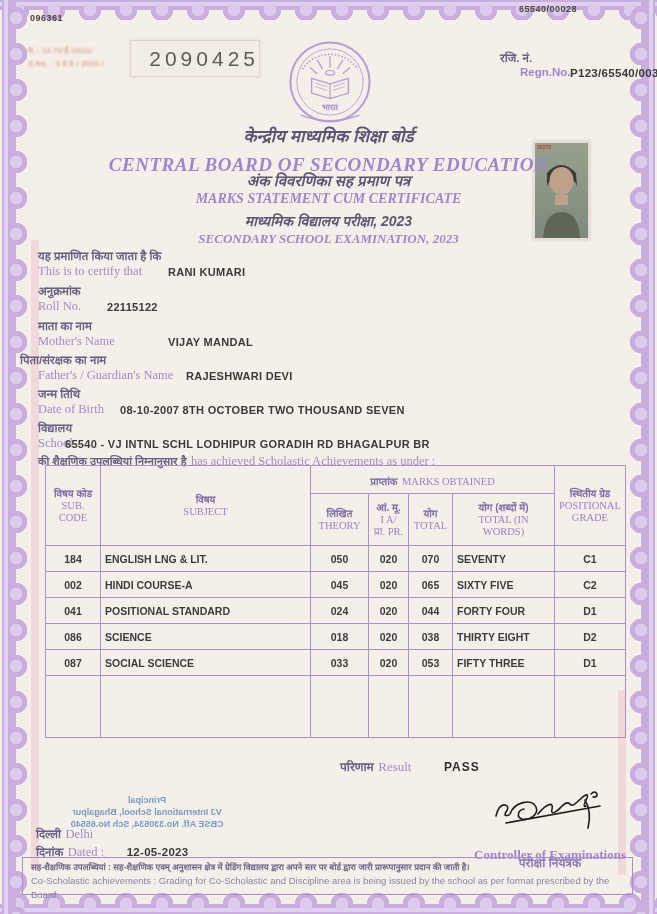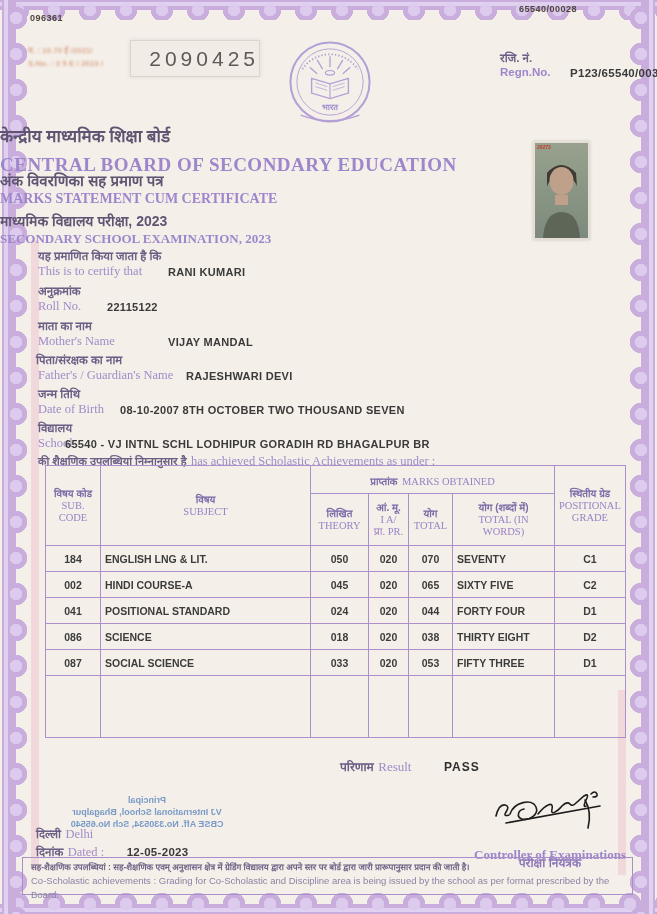--- a/index.html
+++ b/index.html
@@ -42,21 +42,21 @@
 
   
   .abs{position:absolute;}
   .code-sm{font-size:9px;font-weight:bold;color:#4c463e;letter-spacing:.5px;}
   .lbl-hi{font-size:11.5px;font-weight:bold;color:#6b5f86;}
   .lbl-en{font-family:"Liberation Serif",serif;font-size:12.5px;color:#a18bca;}
   .val{font-size:11px;font-weight:bold;color:#3a3a3a;letter-spacing:.3px;}
   .serif-purple{font-family:"Liberation Serif",serif;color:#9d86cc;}
 
   
-  .hdr{left:0;right:0;}
+  .hdr{left:0;right:0;text-align:center;font-style:italic;}
   .hdr-hi1{top:124px;font-size:17px;font-weight:bold;color:#5f5573;}
   .hdr-en1{top:146px;font-size:19px;font-weight:bold;letter-spacing:.5px;margin-top:8px;}
   .hdr-hi2{top:170px;font-size:15px;font-weight:bold;color:#5f5573;}
   .hdr-en2{top:191px;font-size:14px;font-weight:bold;}
   .hdr-hi3{top:211px;font-size:14px;font-weight:bold;color:#5f5573;}
   .hdr-en3{top:231px;font-size:13px;font-weight:bold;}
 
   
   .serial-box{left:130px;top:40px;width:128px;height:35px;background:#f1ece6;
     border:1px solid #ddd5cc;box-shadow:0 0 4px rgba(120,100,140,.15);
@@ -136,21 +136,21 @@
       <ellipse cx="50" cy="40" rx="5" ry="2.5" fill="none" stroke="#b49fd6" stroke-width="1.3"></ellipse>
       <path d="M30,46 L50,52 L70,46 L70,62 L50,68 L30,62 Z" fill="none" stroke="#b49fd6" stroke-width="1.5"></path>
       <line x1="50" y1="52" x2="50" y2="68" stroke="#b49fd6" stroke-width="1.2"></line>
       <path d="M34,51 L47,55 M34,55 L47,59 M53,55 L66,51 M53,59 L66,55" stroke="#b49fd6" stroke-width=".8" fill="none"></path>
       <text x="50" y="80" text-anchor="middle" font-size="9" font-weight="bold" fill="#a58fd0">भारत</text>
       <path d="M18,86 q32,12 64,0" fill="none" stroke="#b49fd6" stroke-width="1.6"></path>
     </svg>
   </div>
 
   <div class="abs lbl-hi" style="left:500px;top:50px;">रजि. नं.</div>
-  <div class="abs" style="left:500px;top:66px;font-size:11.5px;font-weight:bold;color:#9d86cc;">Regn.No.</div>
+  <div class="abs" style="left:520px;top:66px;font-size:11.5px;font-weight:bold;color:#9d86cc;">Regn.No.</div>
   <div class="abs val" style="left:570px;top:67px;font-size:11.5px;">P123/65540/0030</div>
 
   <div class="abs photo">
     <span class="photo-num">26273</span>
     <svg width="53" height="95" viewBox="0 0 53 95">
       <defs>
         <linearGradient id="pbg" x1="0" y1="0" x2="0" y2="1">
           <stop offset="0" stop-color="#97a18d"></stop>
             <stop offset="1" stop-color="#7d8a7c"></stop>
         </linearGradient>
@@ -175,21 +175,21 @@
   <div class="abs val" style="left:168px;top:266px;">RANI KUMARI</div>
 
   <div class="abs lbl-hi" style="left:38px;top:283px;">अनुक्रमांक</div>
   <div class="abs lbl-en" style="left:38px;top:299px;text-align:center;">Roll No.</div>
   <div class="abs val" style="left:107px;top:301px;">22115122</div>
 
   <div class="abs lbl-hi" style="left:38px;top:318px;">माता का नाम</div>
   <div class="abs lbl-en" style="left:38px;top:334px;">Mother's Name</div>
   <div class="abs val" style="left:168px;top:336px;">VIJAY MANDAL</div>
 
-  <div class="abs lbl-hi" style="left:36px;top:352px;">पिता/संरक्षक का नाम</div>
+  <div class="abs lbl-hi" style="left:20px;top:352px;">पिता/संरक्षक का नाम</div>
   <div class="abs lbl-en" style="left:38px;top:368px;">Father's / Guardian's Name</div>
   <div class="abs val" style="left:186px;top:370px;">RAJESHWARI DEVI</div>
 
   <div class="abs lbl-hi" style="left:38px;top:386px;">जन्म तिथि</div>
   <div class="abs lbl-en" style="left:38px;top:402px;">Date of Birth</div>
   <div class="abs val" style="left:120px;top:404px;">08-10-2007  8TH OCTOBER TWO THOUSAND  SEVEN</div>
 
   <div class="abs lbl-hi" style="left:38px;top:420px;">विद्यालय</div>
   <div class="abs lbl-en" style="left:38px;top:436px;">School</div>
   <div class="abs val" style="left:65px;top:438px;">65540 - VJ INTNL SCHL LODHIPUR GORADIH RD BHAGALPUR BR</div>

